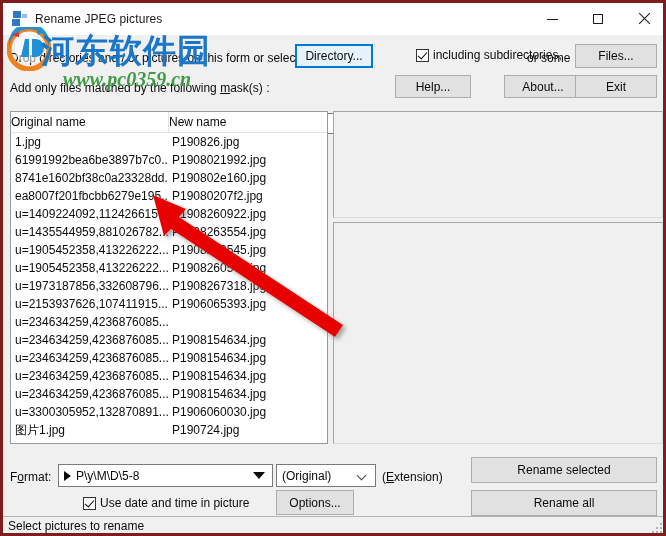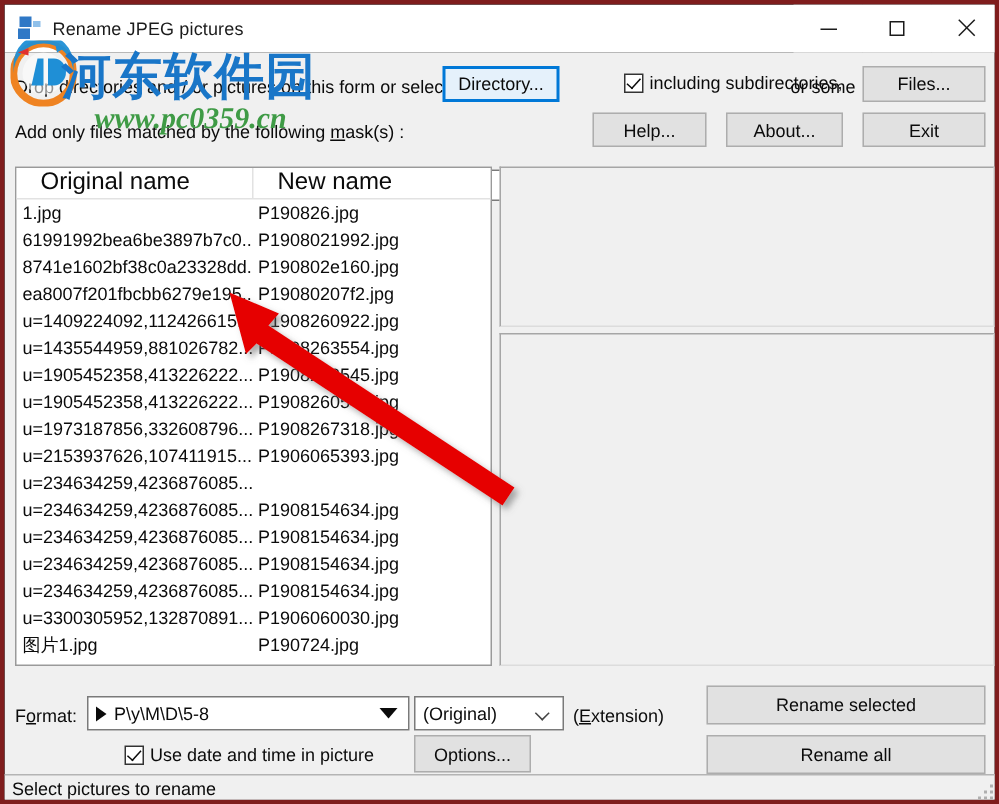--- a/index.html
+++ b/index.html
@@ -178,23 +178,23 @@
     position: relative;
     height: 20px;
     border-bottom: 1px solid #e2e2e2;
     background: #ffffff;
   }
   .lv-head .col {
     position: absolute;
     top: 0;
     height: 20px;
     line-height: 20px;
-    font-size: 16px;
-    color: #0b0b0b;
-    padding-left: 16px;
+    font-size: 12px;
+    color: #0b0b0b;
+    padding-left: 0;
     box-sizing: border-box;
     white-space: nowrap;
   }
   .lv-head .col.c0 { left: 0;    width: 156px; }
   .lv-head .col.c1 { left: 157px; width: 160px; border-left: 1px solid #e2e2e2; }
   .lv-body { position: relative; }
   .lv-row {
     position: relative;
     height: 18px;
     line-height: 18px;
@@ -387,21 +387,21 @@
 
     <div class="btn" style="left:572px; top:9px; width:82px; height:24px;">Files...</div>
 
     <div class="lbl" style="left:7px; top:46px;">
       <span>Add only files matched by the following </span><u>m</u><span>ask(s) :</span>
     </div>
 
     <input class="txtbox" style="left: 243px; top: 41px; width: 136px; height: 21px;" value="*.jpg|*.jpeg">
 
     <div class="btn" style="left:392px; top:40px; width:76px; height:23px;">Help...</div>
-    <div class="btn" style="left:481px; top:40px; width:78px; height:23px;">About...</div>
+    <div class="btn" style="left:501px; top:40px; width:78px; height:23px;">About...</div>
     <div class="btn" style="left:572px; top:40px; width:82px; height:23px;">Exit</div>
 
     <div class="listview" style="left:7px; top:76px; width:318px; height:333px;">
       <div class="lv-head">
         <div class="col c0">Original name</div>
         <div class="col c1">New name</div>
       </div>
       <div class="lv-body" id="lv-body">
           <div class="lv-row">
             <div class="lv-cell c0">1.jpg</div>

